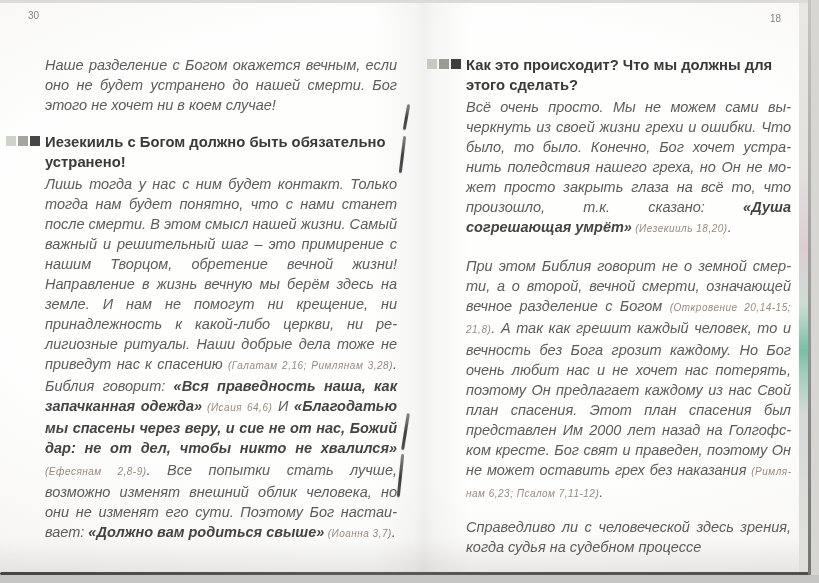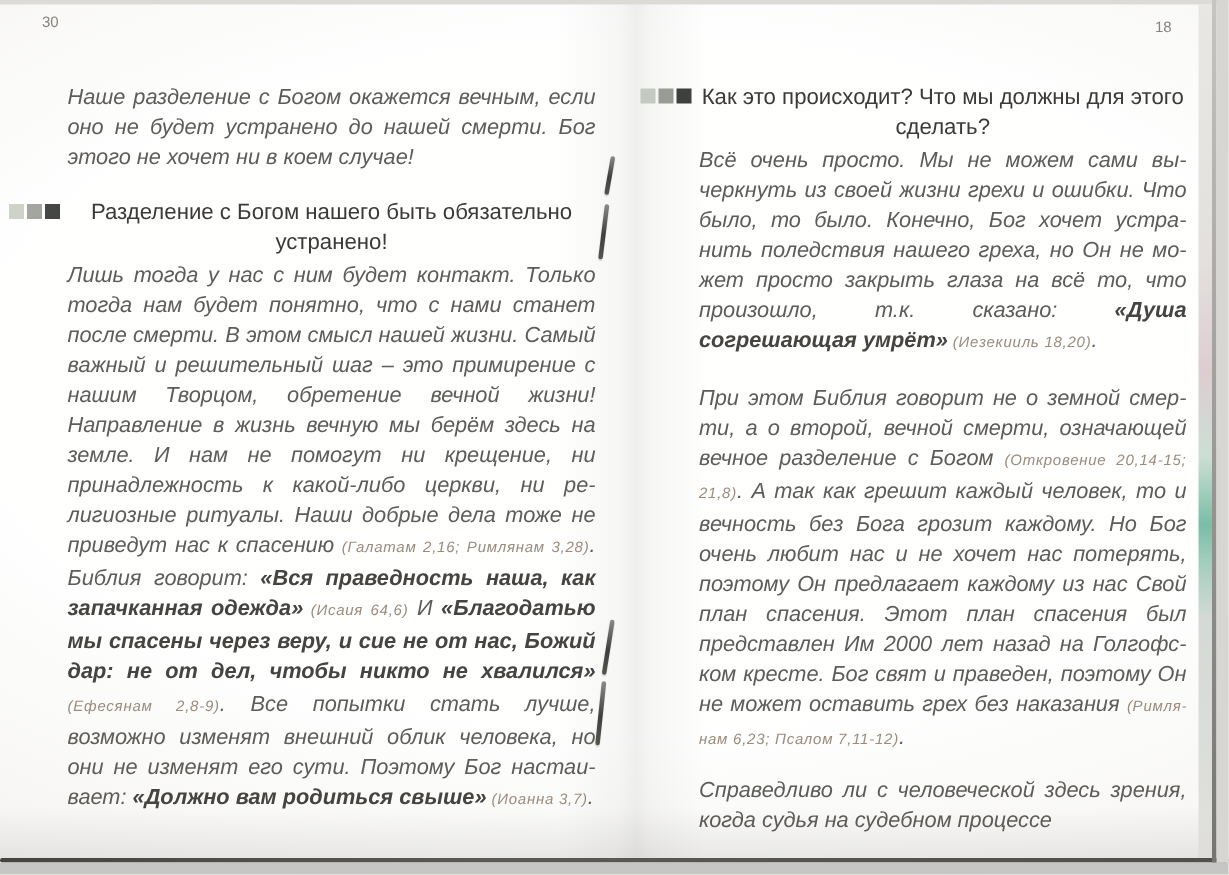--- a/index.html
+++ b/index.html
@@ -60,24 +60,24 @@
     color: #5d5c58;
     text-align: justify;
     hyphens: manual;
     font-style: italic;
   }
   .section { position: relative; }
   .page-left .section { margin-top: 17px; }
   .heading {
     margin: 0 0 2px 0;
     font-size: 14.8px;
-    font-weight: normal;
+    font-weight: bold;
     line-height: 20px;
     color: #3b3a37;
-    text-align: center;
+    text-align: left;
   }
   .squares {
     position: absolute; left: -39px; top: 4px;
     display: flex; gap: 2px;
   }
   .sq { display: block; width: 10px; height: 10px; }
 
   .sg-n { }
   .sg-b { font-weight: bold; color: #454440; }
   .sg-r {
@@ -110,21 +110,21 @@
 
   <div class="page page-left">
     <p class="body-text"><span class="sg-n">Наше разделение с Богом окажется вечным, если оно не будет устранено до нашей смерти. Бог этого не хочет ни в коем случае!</span></p>
 
     <div class="section">
       <span class="squares">
         <i class="sq" style="background: rgb(206, 211, 201);"></i>
         <i class="sq" style="background: rgb(163, 166, 160);"></i>
         <i class="sq" style="background: rgb(69, 71, 68);"></i>
       </span>
-      <h2 class="heading">Разделение с Богом нашего быть обяза­тельно устранено!</h2>
+      <h2 class="heading">Иезекииль с Богом должно быть обяза­тельно устранено!</h2>
       <p class="body-text"><span class="sg-n">Лишь тогда у нас с ним будет контакт. Только тогда нам будет понятно, что с нами станет пос­ле смерти. В этом смысл нашей жизни. Самый важный и решительный шаг – это примирение с нашим Творцом, обретение вечной жизни! Направление в жизнь вечную мы берём здесь на земле. И нам не помогут ни крещение, ни принадлежность к какой-либо церкви, ни ре­лигиозные ритуалы. Наши добрые дела тоже не приведут нас к спасению </span><span class="sg-r">(Галатам 2,16; Римлянам 3,28)</span><span class="sg-n">. Библия говорит: </span><span class="sg-b">«Вся праведность наша, как запачканная одежда»</span><span class="sg-r"> (Исаия 64,6)</span><span class="sg-n"> И </span><span class="sg-b">«Благо­датью мы спасены через веру, и сие не от нас, Божий дар: не от дел, чтобы никто не хвалил­ся»</span><span class="sg-r"> (Ефесянам 2,8-9)</span><span class="sg-n">. Все попытки стать лучше, возможно изменят внешний облик человека, но они не изменят его сути. Поэтому Бог настаи­вает: </span><span class="sg-b">«Должно вам родиться свыше»</span><span class="sg-r"> (Иоанна 3,7)</span><span class="sg-n">.</span></p>
     </div>
   </div>
 
   <div class="page page-right">
     <div class="section">
       <span class="squares">
         <i class="sq" style="background: rgb(196, 202, 190);"></i>
         <i class="sq" style="background: rgb(152, 156, 149);"></i>
         <i class="sq" style="background: rgb(62, 64, 61);"></i>

